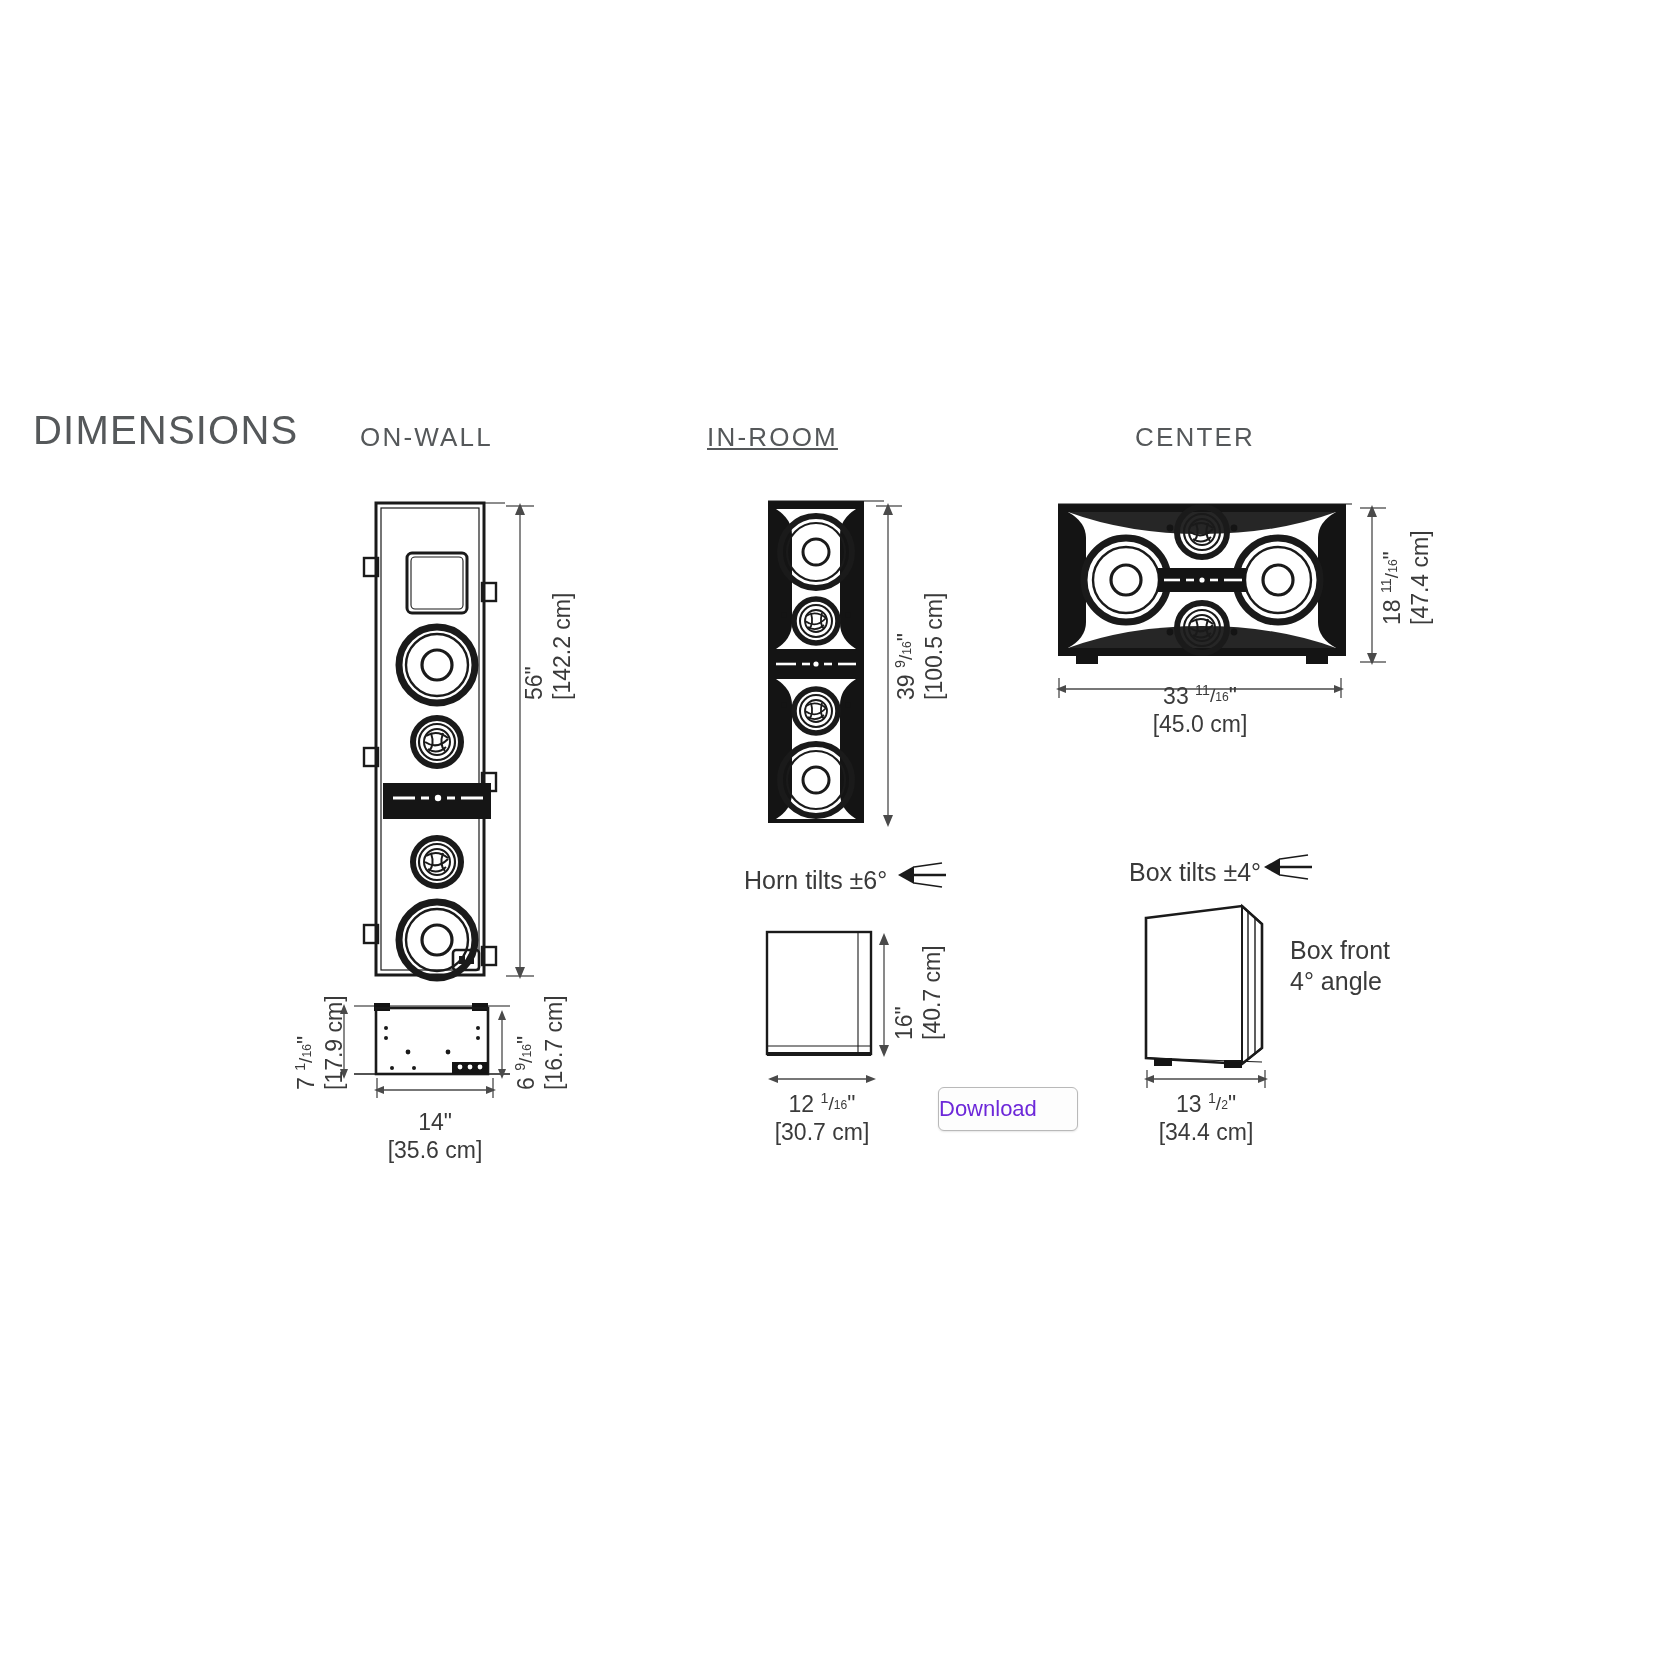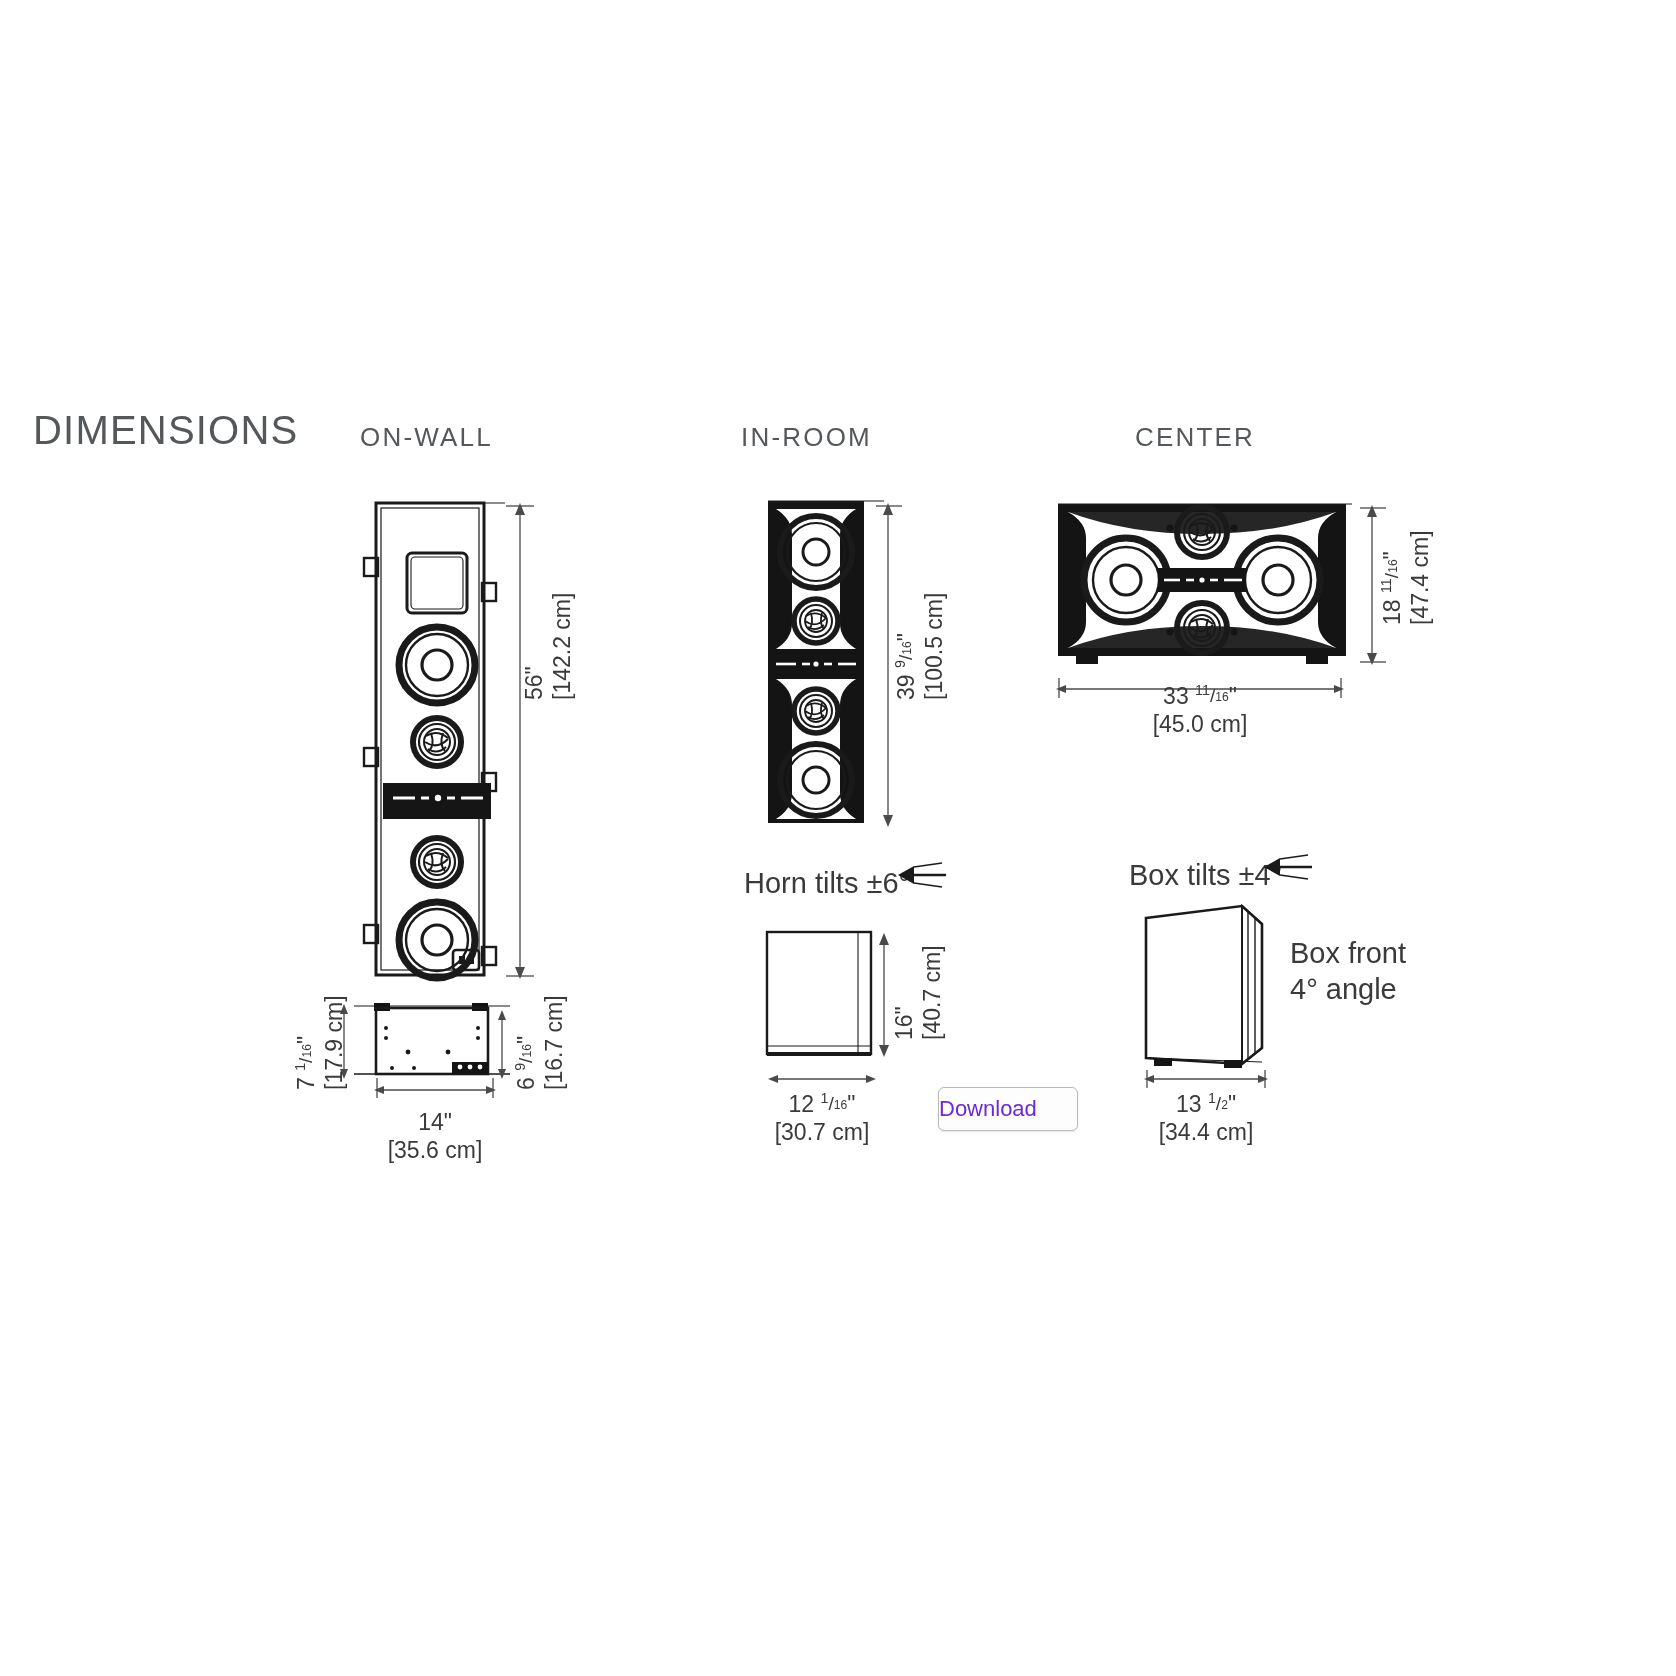--- a/index.html
+++ b/index.html
@@ -19,36 +19,36 @@
     left:33px;top:408px;
     font-size:40px;letter-spacing:1.2px;
     color:#55585a;font-weight:400;
     white-space:nowrap;
   }
   .col-heading{
     font-size:26px;letter-spacing:2.2px;
     color:#55585a;font-weight:400;white-space:nowrap;
   }
   #heading-onwall{left:360px;top:422px;}
-  #heading-inroom{left:741px;top:422px;}
+  #heading-inroom{left:707px;top:422px;text-decoration:underline;}
   #heading-center{left:1135px;top:422px;}
 
   
   .dimtext{
     font-size:23px;color:#3a3a3a;line-height:1.22;
     white-space:nowrap;font-weight:400;
   }
   .dimtext.center{text-align:center;}
   .rot90{transform:rotate(-90deg);transform-origin:left top;}
   .frac{display:inline-block;font-size:0.62em;position:relative;top:-0.33em;}
   .frac .num{vertical-align:0.30em;}
   .frac .sl{font-size:1.35em;position:relative;top:0.12em;}
   .frac .den{vertical-align:-0.16em;font-size:0.85em;}
 
-  .note{font-size:29px;color:#3a3a3a;white-space:nowrap;line-height:1.25;}
+  .note{font-size:25px;color:#3a3a3a;white-space:nowrap;line-height:1.25;}
 
   
   #download-button{
     left:938px;top:1087px;width:138px;height:42px;
     border:1px solid #b9b9b9;border-radius:6px;
     background:#fdfdfd;
     box-shadow:0 1px 2px rgba(0,0,0,.10);
     display:flex;align-items:center;justify-content:flex-start;
     font-size:22px;color:#6d28d9;cursor:pointer;
   }

